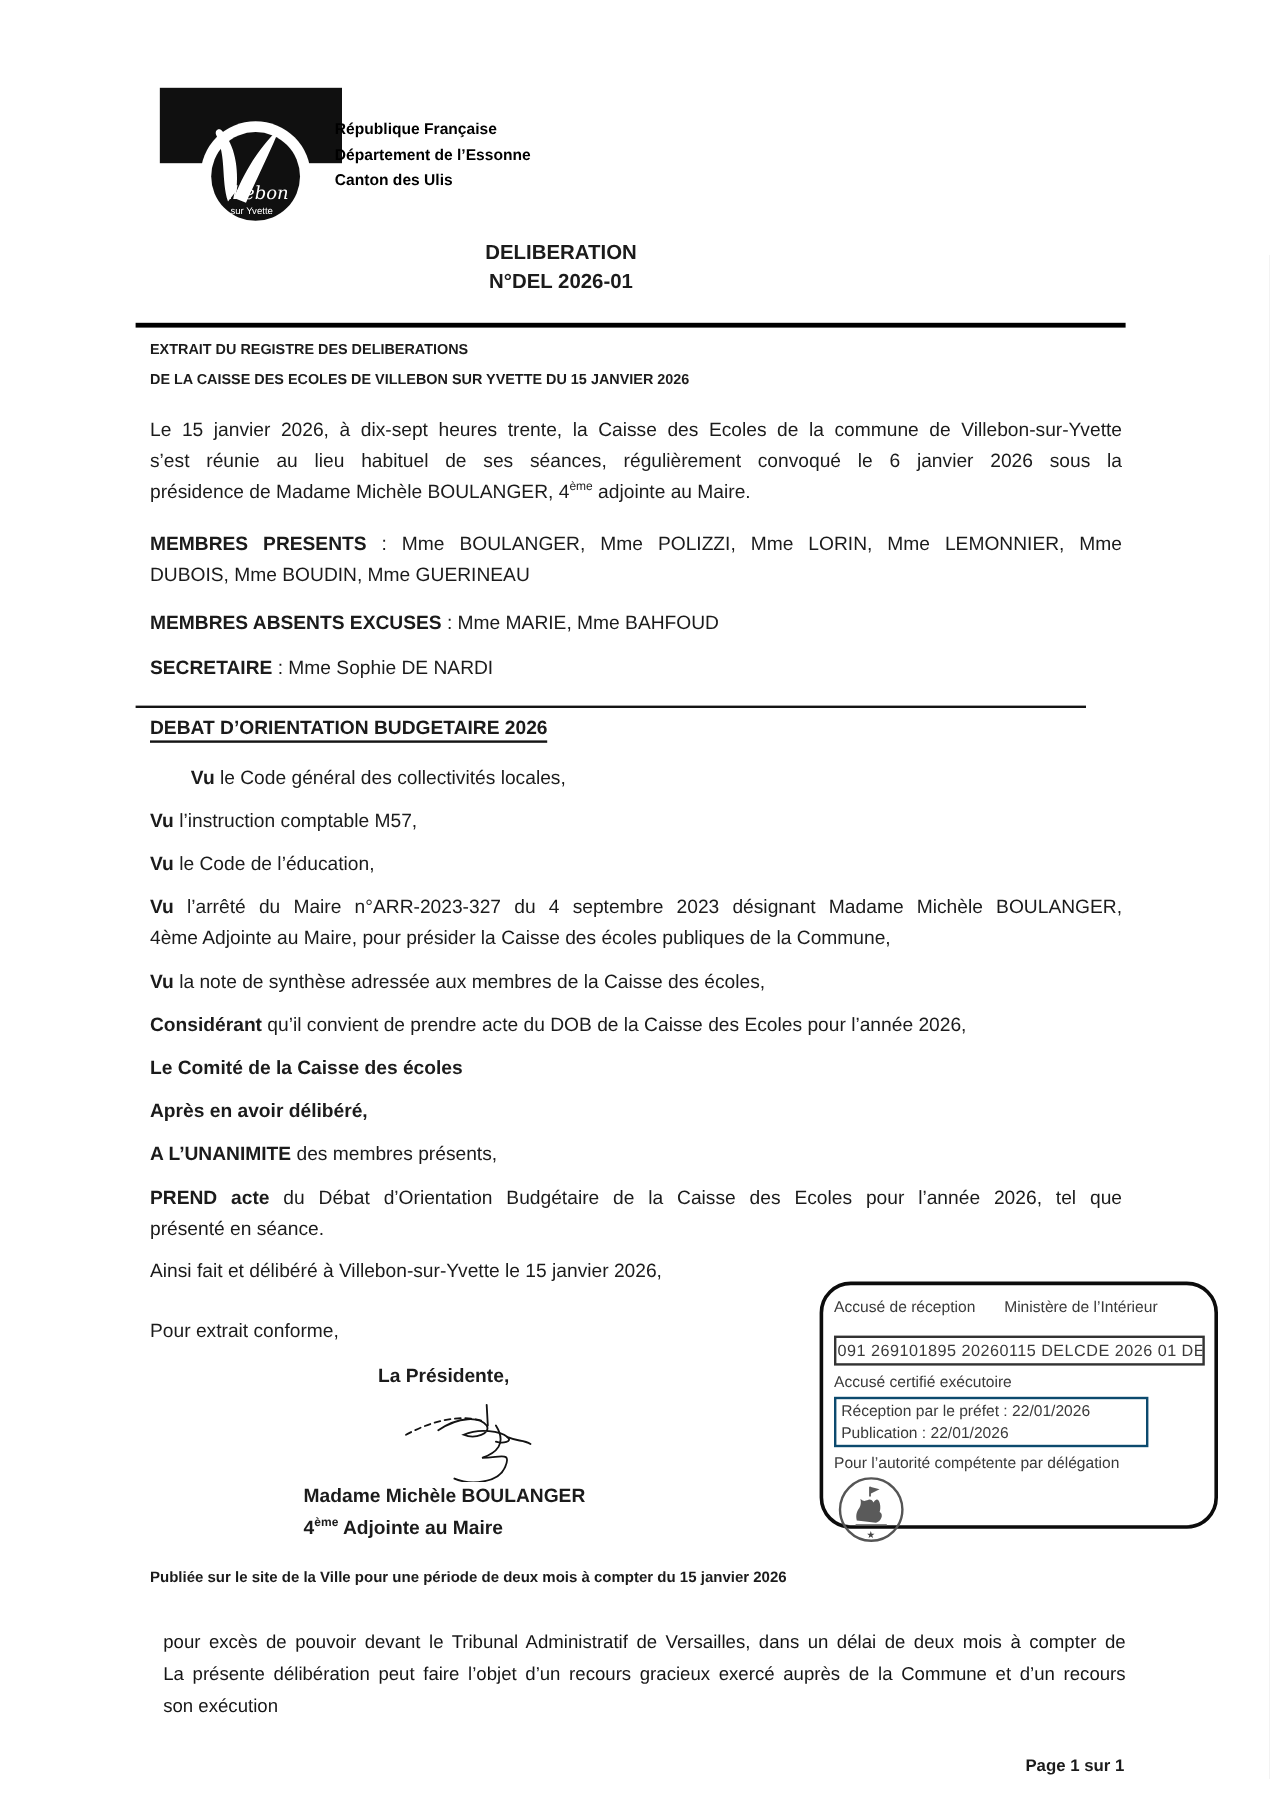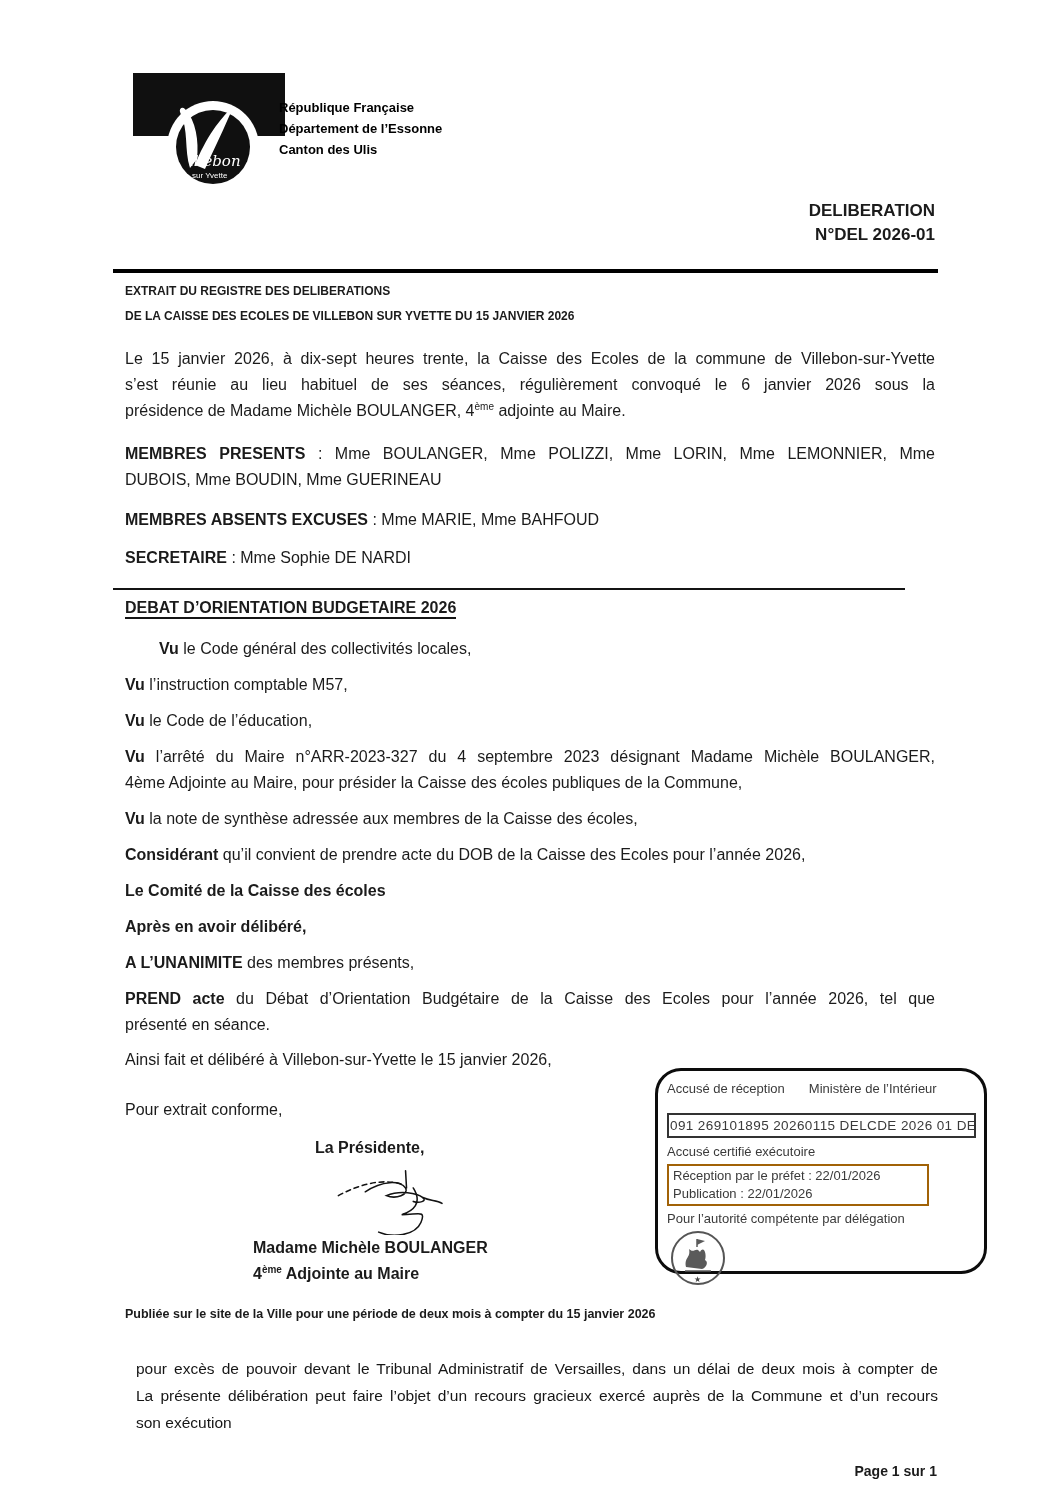--- a/index.html
+++ b/index.html
@@ -11,21 +11,21 @@
     font-size:16px; line-height:26px; overflow:hidden;
   }
   .b { font-weight:700; }
   sup.sm { font-size:10px; line-height:0; vertical-align:super; }
 
   
   .header { position:relative; margin:73px 0 0 133px; height:122px; }
   .logo { position:absolute; left:0; top:0; }
   .authority { position:absolute; left:146px; top:24px; font-weight:700; font-size:13px; line-height:21px; color:#000000; }
 
-  .docnum { margin-top:4px; padding-right:123px; text-align:right; font-weight:700; font-size:17px; line-height:24px; }
+  .docnum { margin-top:4px; padding-right:123px; text-align:center; font-weight:700; font-size:17px; line-height:24px; }
 
   .rule-thick { margin:22px 120px 0 113px; border-top:4px solid #000; }
   .rule-thin  { margin-top:17px; margin-left:-12px; width:792px; border-top:2px solid #141414; }
 
   .main { margin:6px 123px 0 125px; width:810px; }
 
   .title { font-weight:700; font-size:12px; line-height:25px; }
 
   .jline { text-align:justify; text-align-last:justify; }
   .lline { text-align:left; }
@@ -36,28 +36,28 @@
 
   .heading { margin-top:5px; }
   .heading span { font-weight:700; border-bottom:2px solid #141414; padding-bottom:1px; }
 
   .president { margin:12px 0 0 190px; font-weight:700; }
   .sigimg { display:block; margin:2px 0 0 205px; }
   .signame { margin-left:128px; font-weight:700; }
 
   
   .stamp {
-    position:absolute; left:655px; top:1068px; width:332px; height:206px;
+    position:absolute; left:683px; top:1068px; width:332px; height:206px;
     border:3px solid #0c0c0c; border-radius:26px;
     padding:9px 8px 0 9px; color:#3a3a3a; font-size:13px; line-height:17px;
   }
   .stamp-row1 { display:flex; gap:24px; white-space:nowrap; }
   .stamp-id { margin-top:16px; border:2px solid #333; padding:2px 1px; font-size:13.5px; letter-spacing:.4px; white-space:nowrap; overflow:hidden; }
   .stamp-cert { margin-top:5px; }
-  .stamp-box2 { margin-top:4px; border:2px solid #a16207; padding:1px 4px; width:262px; line-height:18px; }
+  .stamp-box2 { margin-top:4px; border:2px solid #0c4a6e; padding:1px 4px; width:262px; line-height:18px; }
   .stamp-auth { margin-top:4px; }
   .stamp-seal { margin-top:2px; margin-left:2px; }
 
   
   .published { position:absolute; left:125px; top:1306px; font-size:12.5px; font-weight:700; line-height:16px; }
   .legal { position:absolute; left:136px; top:1355px; width:802px; font-size:15.5px; line-height:27px; color:#161616; }
   .pagenum { position:absolute; right:121px; top:1428px; font-size:14px; font-weight:700;margin-top:30px; }
 </style>
 </head>
 <body>

